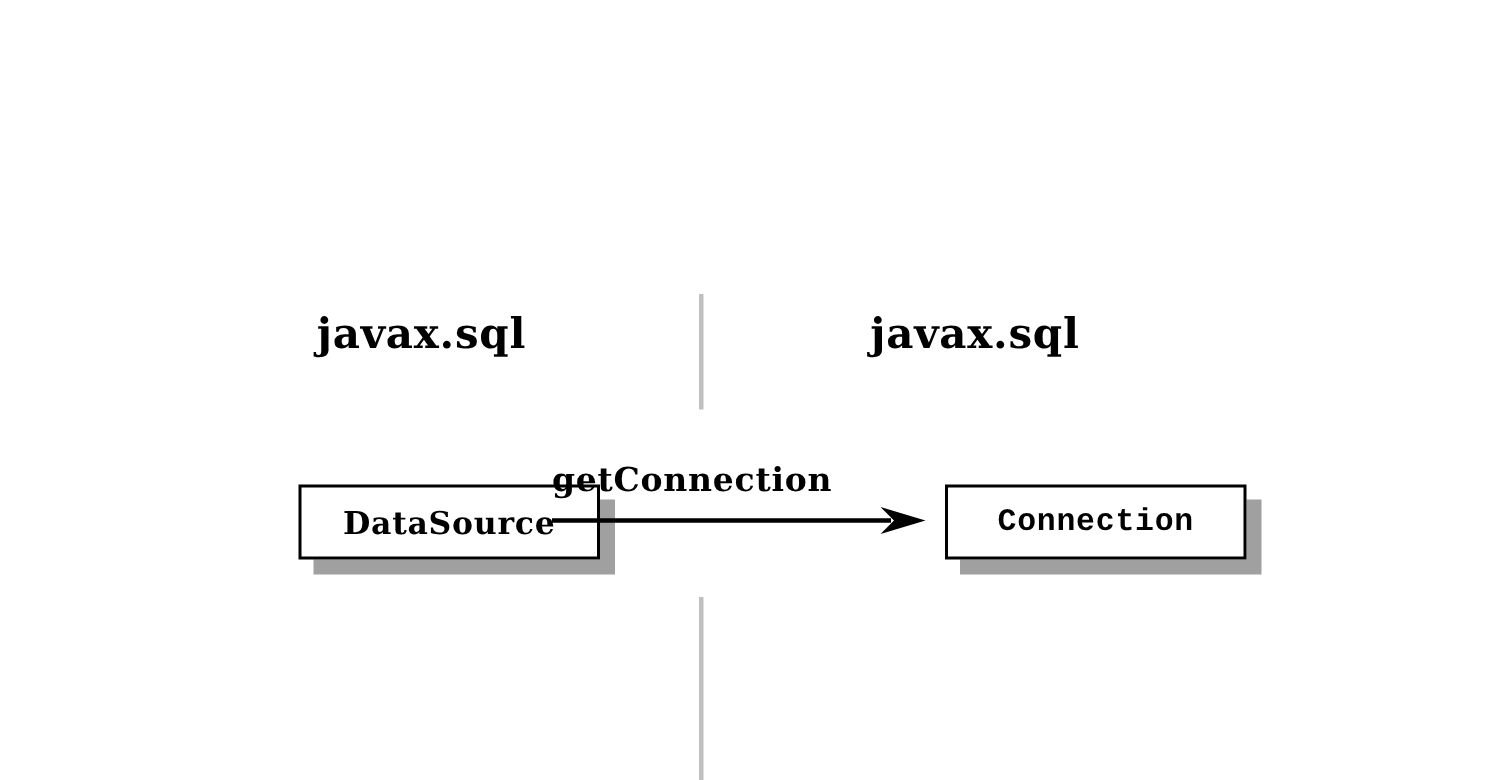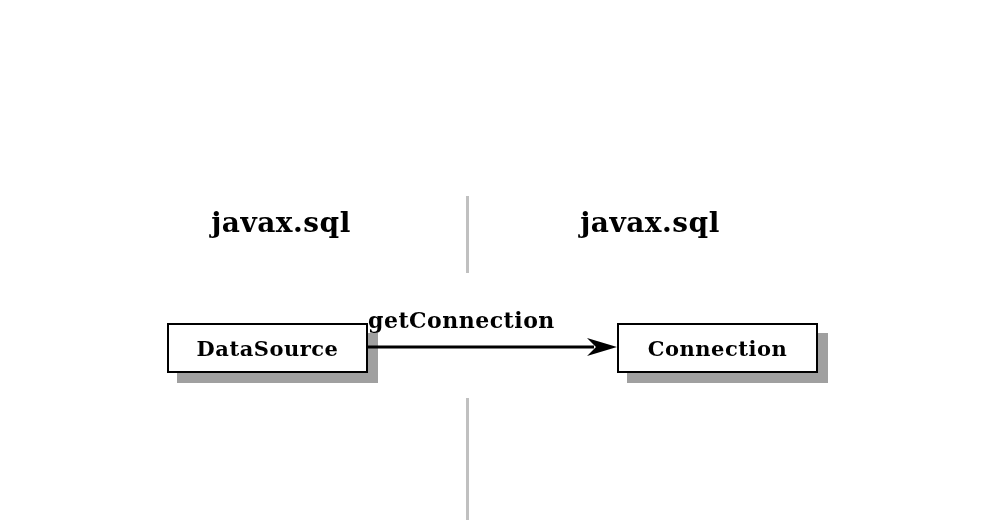--- a/index.html
+++ b/index.html
@@ -47,23 +47,24 @@
     background: #ffffff;
     border: 2.5px solid var(--stroke, #000);
     box-shadow: 10px 10px 0 var(--shadow, #a0a0a0);
     display: flex;
     align-items: center;
     justify-content: center;
     font-size: 21px;
     font-weight: bold;
     color: var(--stroke, #000);
     letter-spacing: 0.5px;
+    margin-left: 32px;
   }
   .node.datasource { left: 167px; }
-  .node.connection { left: 617px; }
+  .node.connection { left: 598px; font-family: Liberation Mono, monospace; }
   .edge-label {
     position: absolute;
     left: 368px;
     top: 307px;
     width: 232px;
     font-size: 22px;
     font-weight: bold;
     color: var(--stroke, #000);
     letter-spacing: 0.5px;
   }

